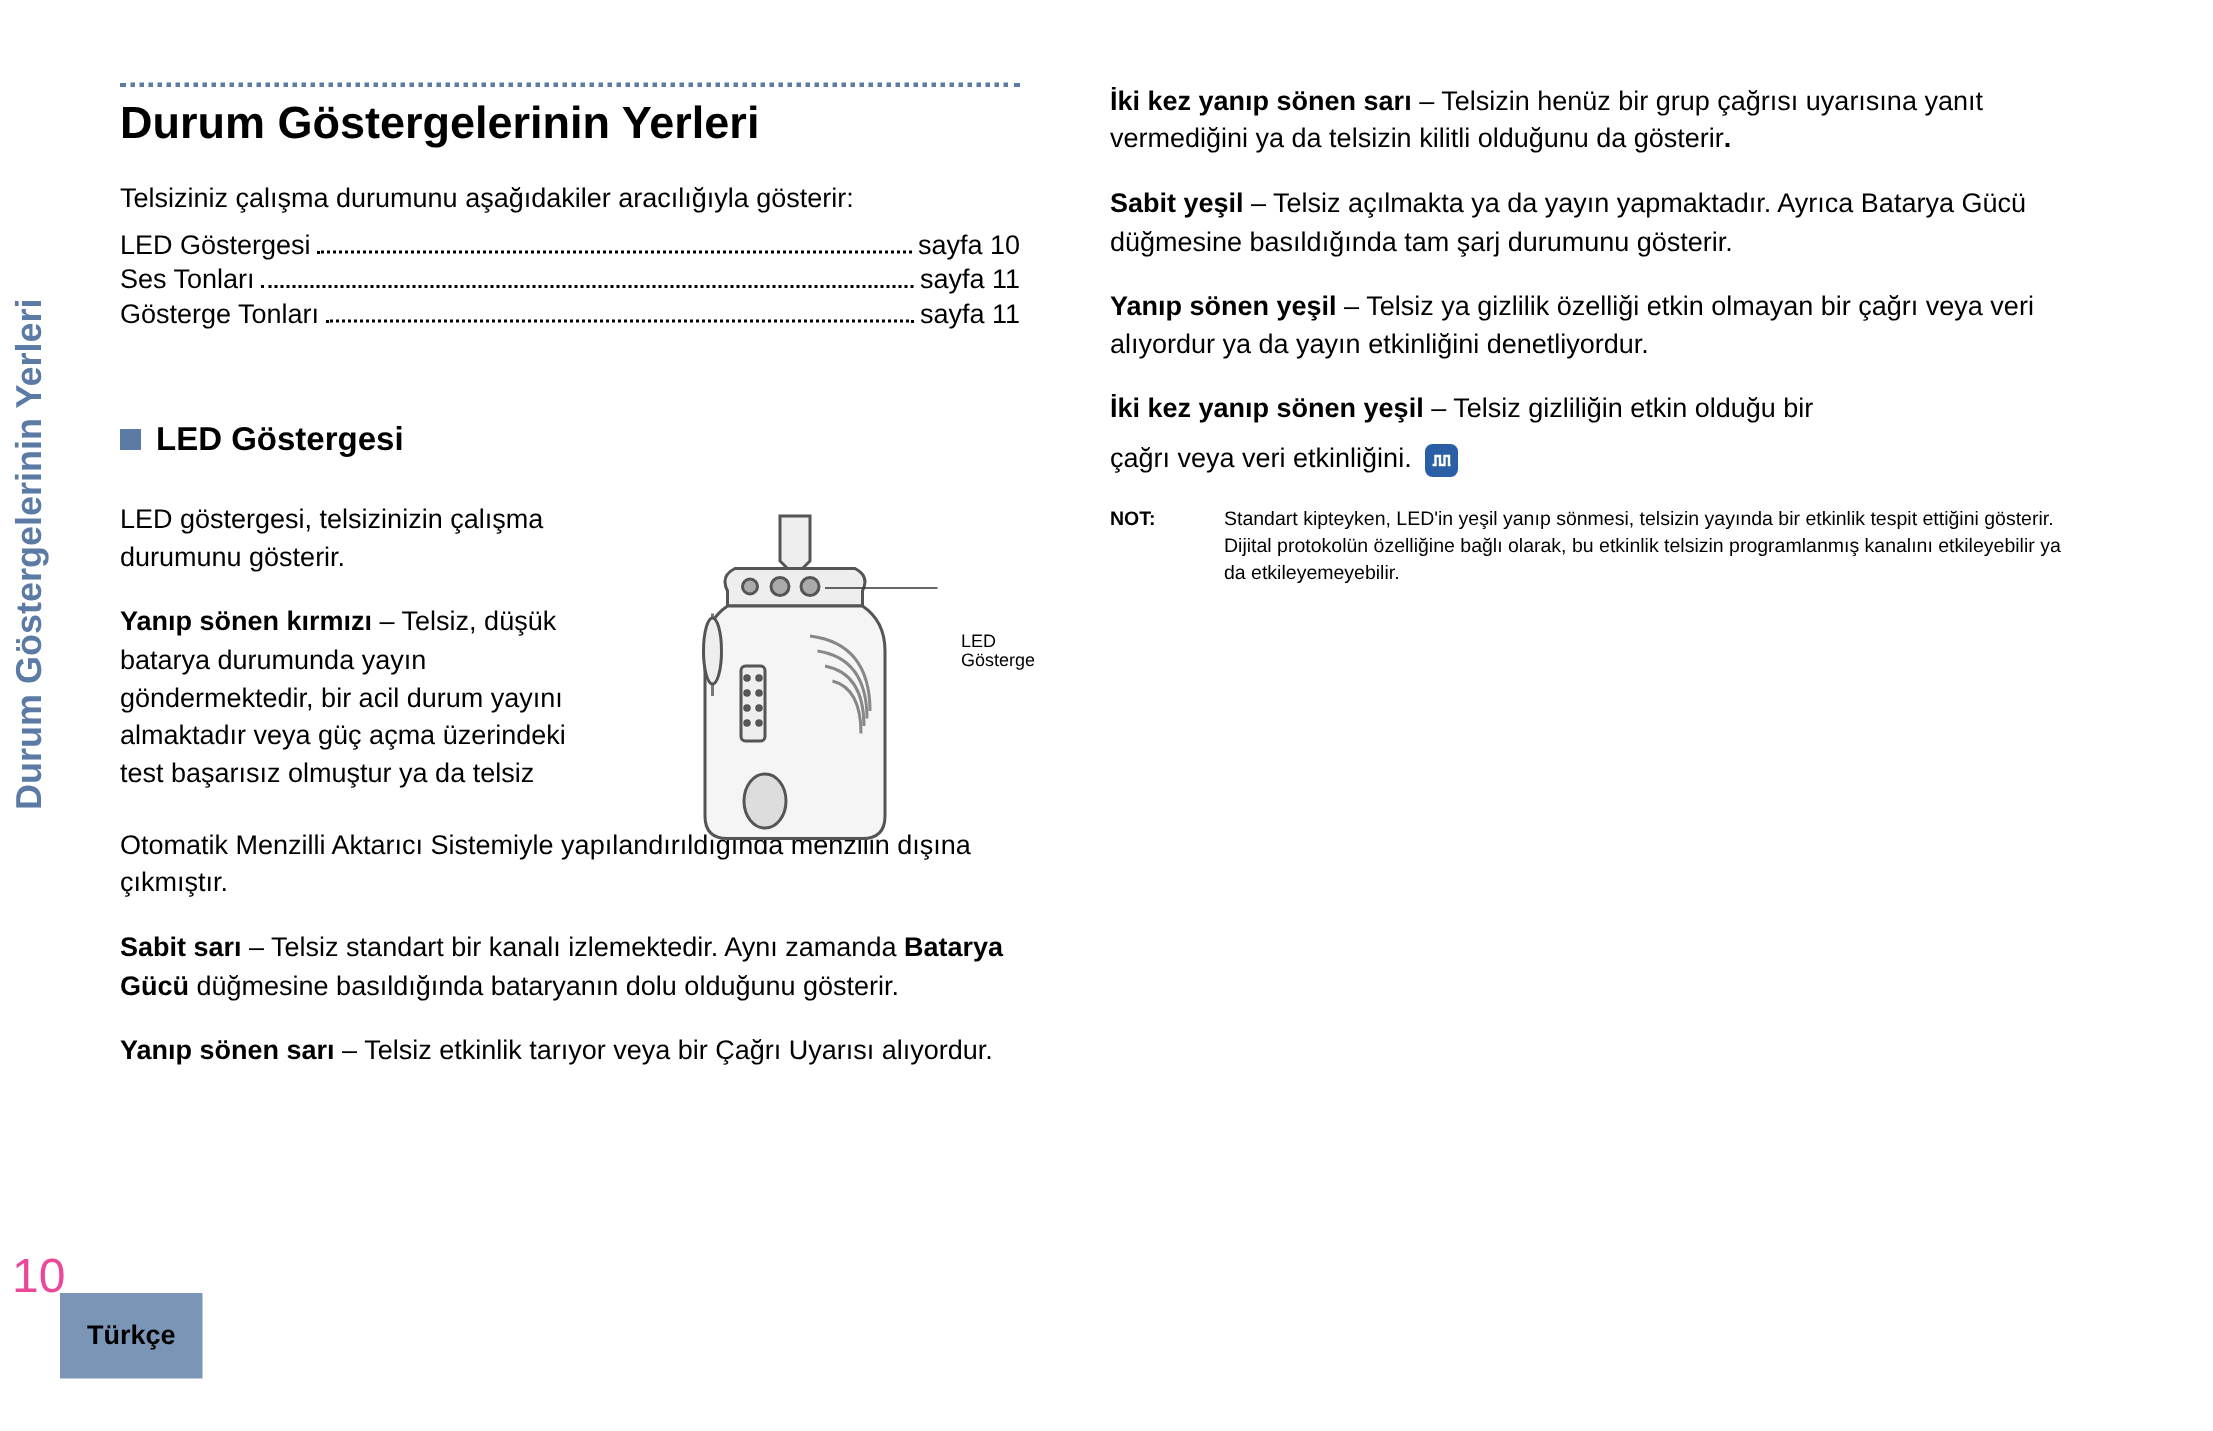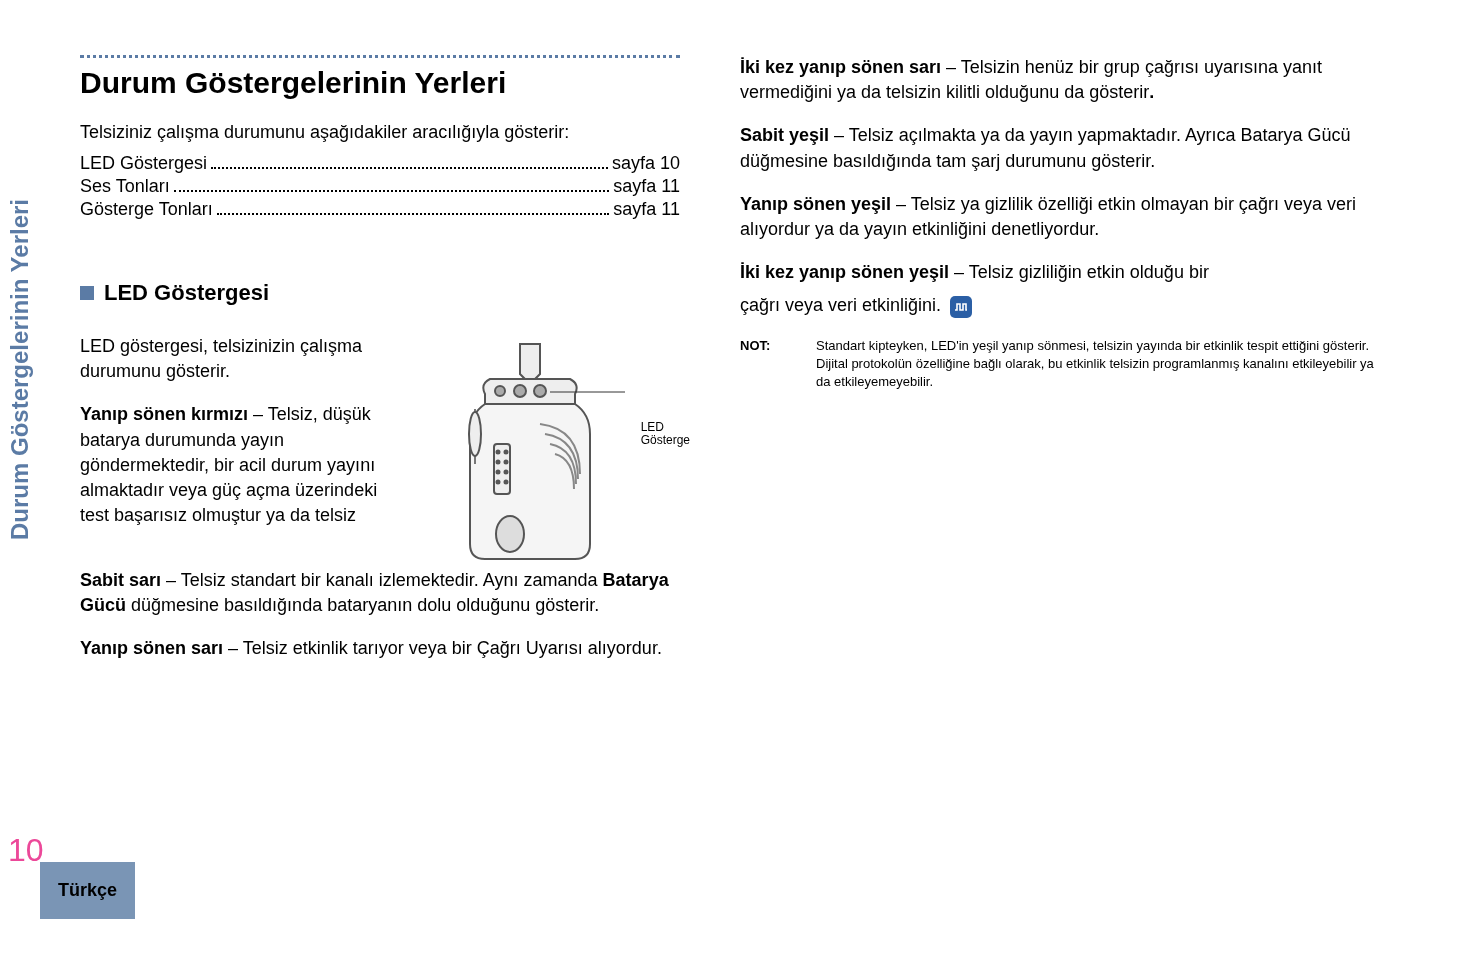--- a/index.html
+++ b/index.html
@@ -216,20 +216,21 @@
             <ellipse cx="45" cy="100" rx="6" ry="22" fill="#eee"></ellipse>
           </g>
         </svg>
         <div class="led-callout">
           <span>LED</span><br>
           <span>Gösterge</span>
         </div>
       </div>
     </div>
 
+    <div class="p" style="margin-top:-18px">Otomatik Menzilli Aktarıcı Sistemiyle yapılandırıldığında menzilin dışına çıkmıştır.</div>
 
     <div class="p">
       <span class="bold">Sabit sarı</span><span> – Telsiz standart bir kanalı izlemektedir. Aynı zamanda </span><span class="bold">Batarya Gücü</span><span> düğmesine basıldığında bataryanın dolu olduğunu gösterir.</span>
     </div>
 
     <div class="p">
       <span class="bold">Yanıp sönen sarı</span><span> – Telsiz etkinlik tarıyor veya bir Çağrı Uyarısı alıyordur.</span>
     </div>
   </div>
 

